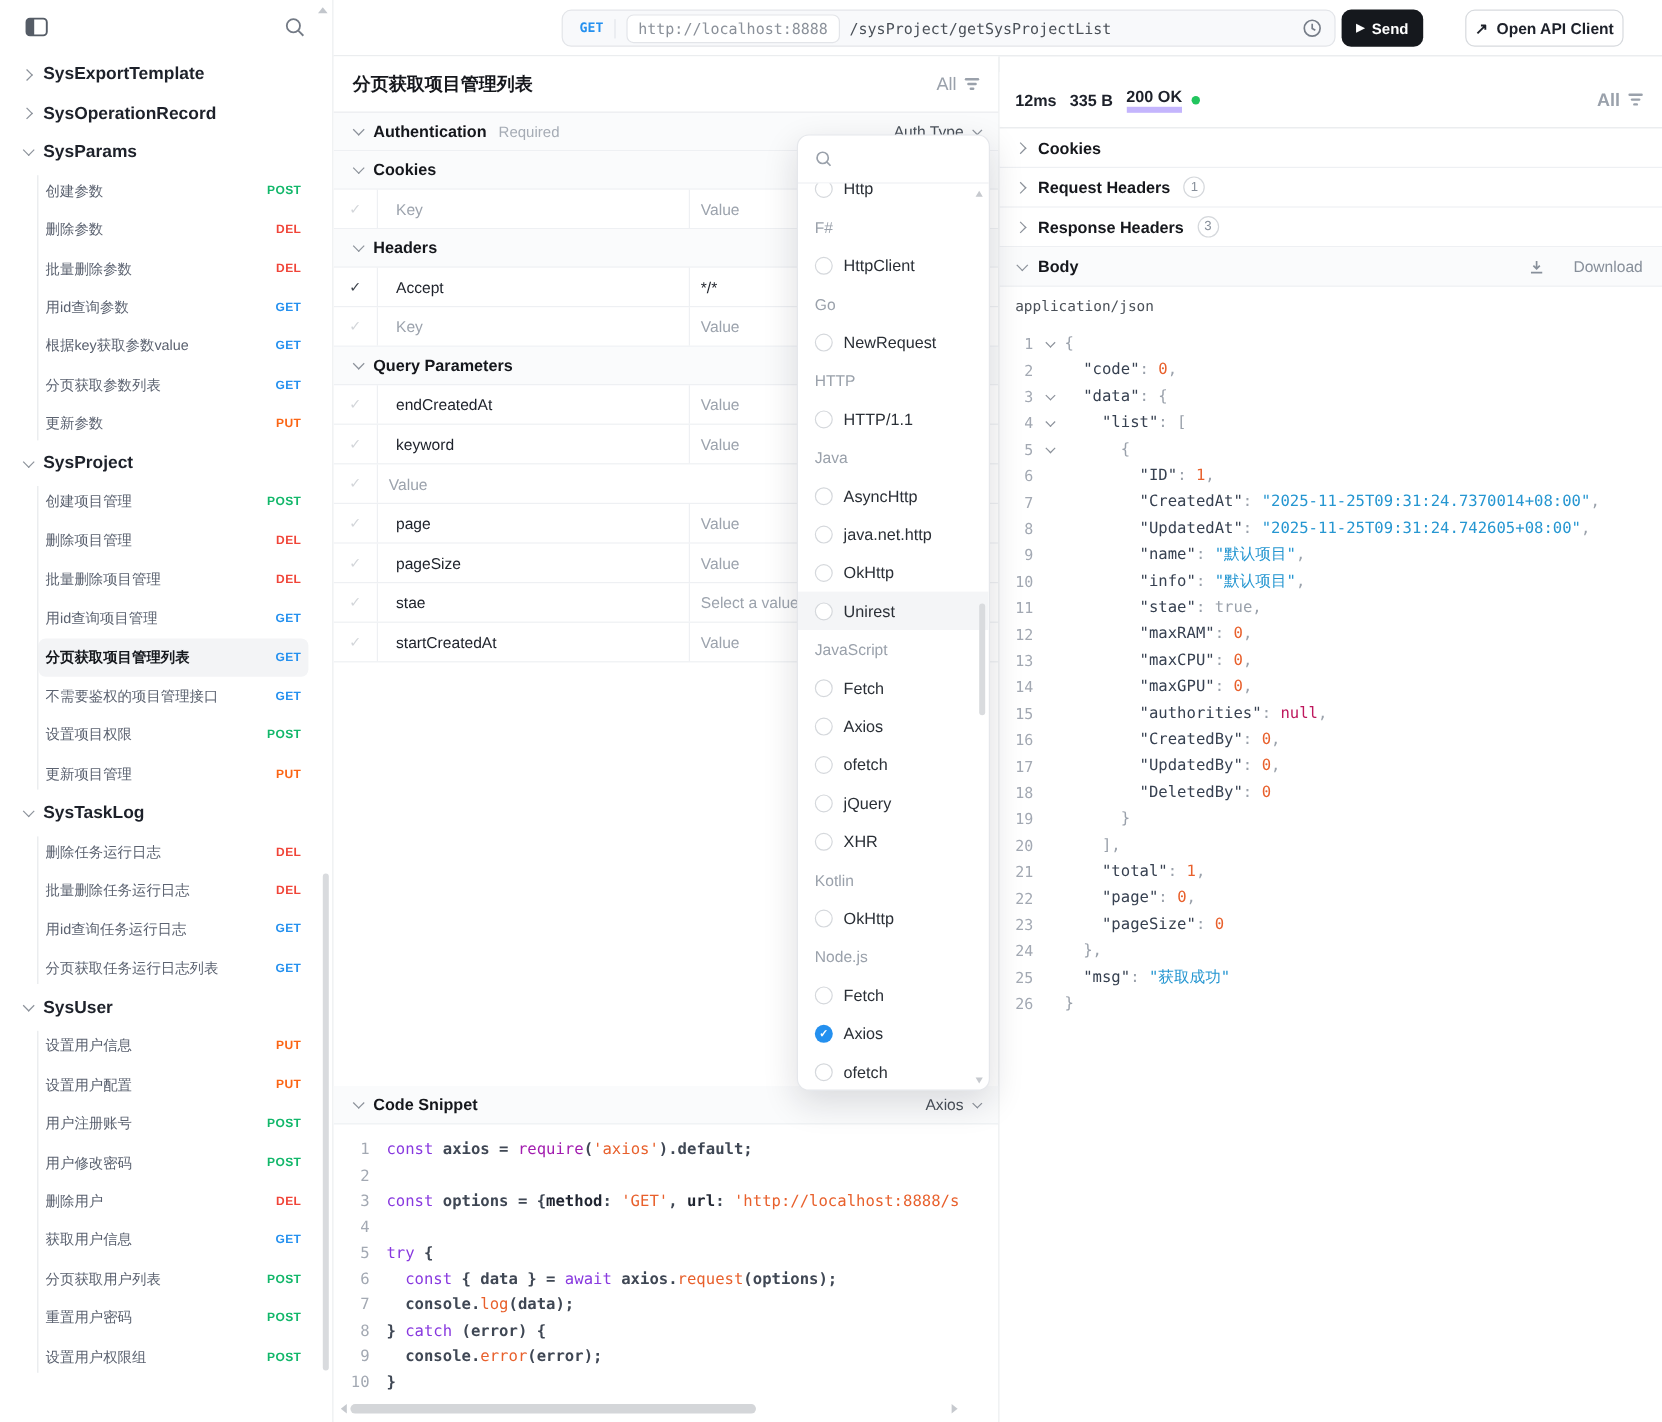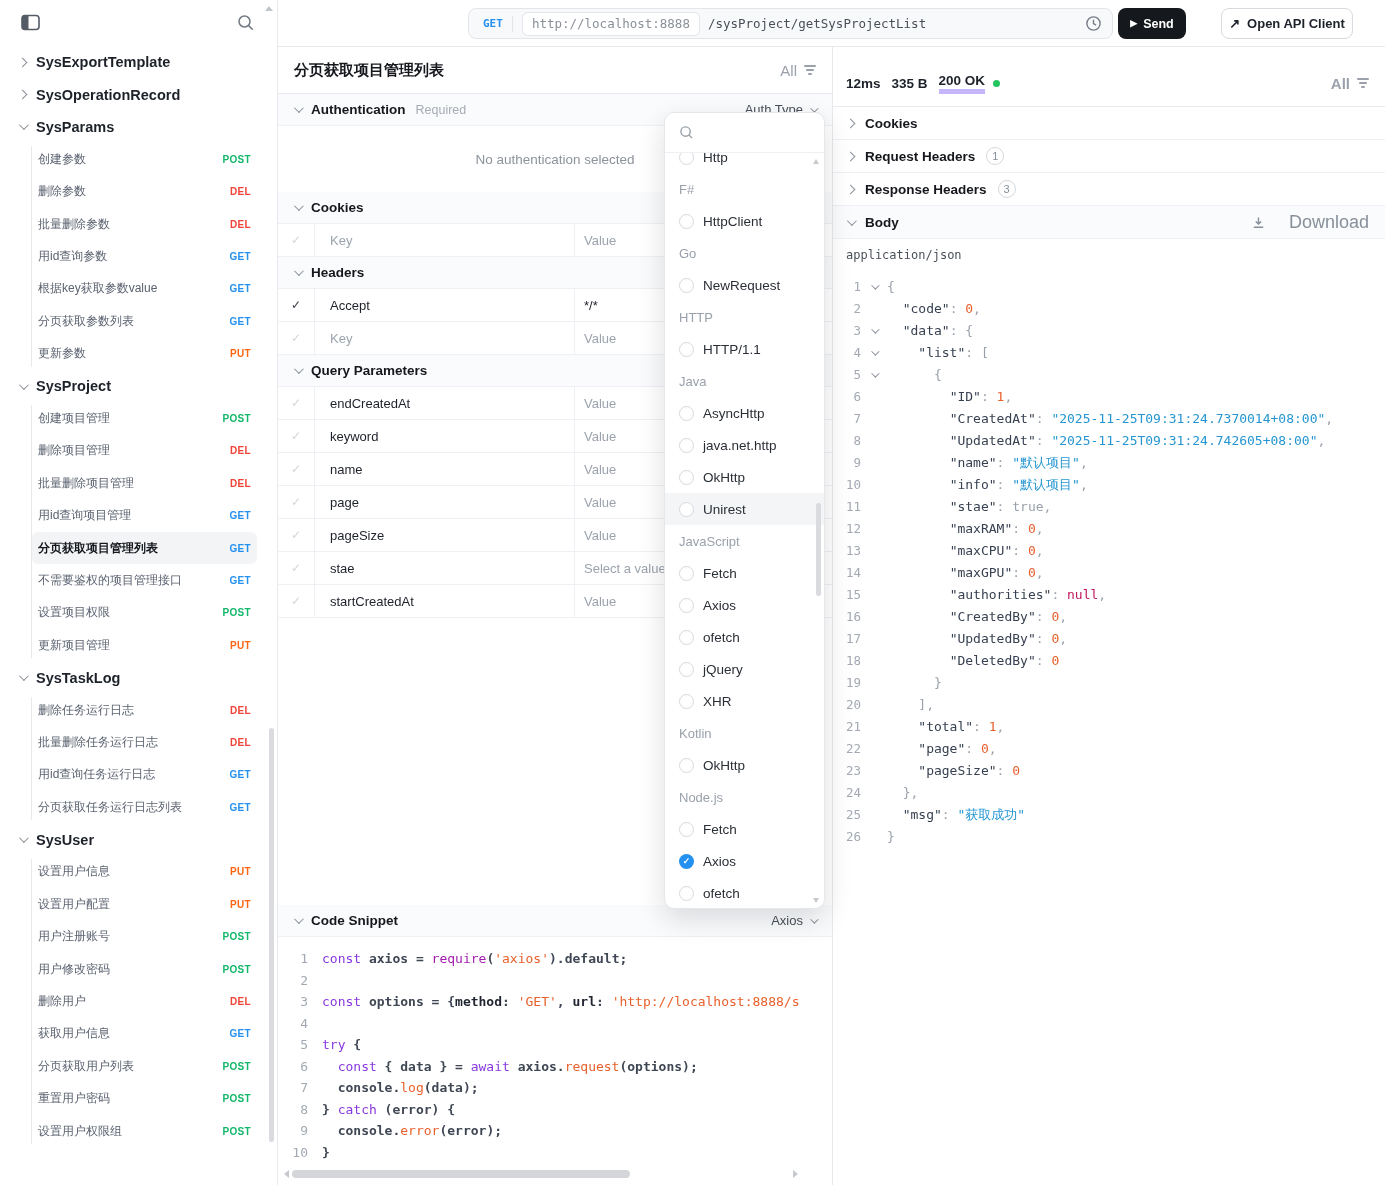--- a/index.html
+++ b/index.html
@@ -76,21 +76,21 @@
 
   
   .res-panel { position:absolute; left:833px; top:60px; width:552px; height:1138px; background:#fff; }
   .status-row { height:47px; display:flex; align-items:center; gap:11px; padding:0 16px 0 13px; border-bottom:1px solid #e7e9ec; font-size:13.5px; font-weight:700; color:#1d212a; }
   .status-ok { border-bottom:5px solid #c4b5fd; padding-bottom:1px; }
   .dot { width:7px; height:7px; border-radius:50%; background:#22c55e; margin-left:-3px; }
   .res-row { height:33px; display:flex; align-items:center; gap:11px; padding:0 16px 0 14px; border-bottom:1px solid #eef0f3; cursor:pointer; }
   .res-row-label { font-size:13.5px; font-weight:700; color:#15171c; }
   .count-badge { width:18px; height:18px; border-radius:50%; border:1px solid #d5d8dc; color:#878f9a; font-size:11px; display:flex; align-items:center; justify-content:center; background:#fff; }
   .res-row.body-row { background:#fafbfc; }
-  .dl { margin-left:auto; display:flex; align-items:center; gap:24px; font-size:18px; color:#878f9a; cursor:pointer; }
+  .dl { margin-left:auto; display:flex; align-items:center; gap:24px; font-size:13px; color:#878f9a; cursor:pointer; }
   .ctype { height:32px; display:flex; align-items:center; padding-left:13px; font-family:"DejaVu Sans Mono", monospace; font-size:12px; color:#4a5058; }
   .json-area { padding-top:5px; }
   .json-line { display:flex; height:22px; line-height:22px; font-family:"DejaVu Sans Mono", monospace; font-size:13px; white-space:pre; overflow:hidden; }
   .json-ln { width:28px; flex:none; text-align:right; color:#a3a9b3; font-size:12.5px; }
   .json-fold { width:26px; flex:none; display:flex; align-items:center; justify-content:center; }
   .jk { color:#374151; } .jp { color:#9aa1ab; } .jn { color:#e8602c; } .js { color:#2596d1; }
   .jb { color:#9aa1ab; } .jz { color:#be185d; }
 
   
   .dropdown { position:absolute; left:664px; top:112px; width:161px; height:797px; background:#fff; border:1px solid #e5e7eb; border-radius:10px; box-shadow:0 10px 28px rgba(20,24,34,.14); z-index:40; overflow:hidden; }
@@ -313,21 +313,20 @@
 
     <div class="sec-head">
       <span class="chev down"></span>
       <span class="sec-title">Authentication</span>
       <span class="sec-sub">Required</span>
       <span class="sec-right">
         <span>Auth Type</span>
         <span class="chev down sm"></span>
       </span>
     </div>
-    <div class="auth-body">No authentication selected</div>
 
     <div class="sec-head">
       <span class="chev down"></span>
       <span class="sec-title">Cookies</span>
     </div>
     <div>
         <div class="kv-row">
           <div class="cell-check">✓</div>
           <div class="cell-key">
             <span class="ph">Key</span>
@@ -381,23 +380,20 @@
           <div class="cell-check">✓</div>
           <div class="cell-key">
             <span>keyword</span>
           </div>
           <div class="cell-val">
             <span class="ph">Value</span>
           </div>
         </div>
         <div class="kv-row">
           <div class="cell-check">✓</div>
-          <div class="cell-key">
-            <span>name</span>
-          </div>
           <div class="cell-val">
             <span class="ph">Value</span>
           </div>
         </div>
         <div class="kv-row">
           <div class="cell-check">✓</div>
           <div class="cell-key">
             <span>page</span>
           </div>
           <div class="cell-val">

